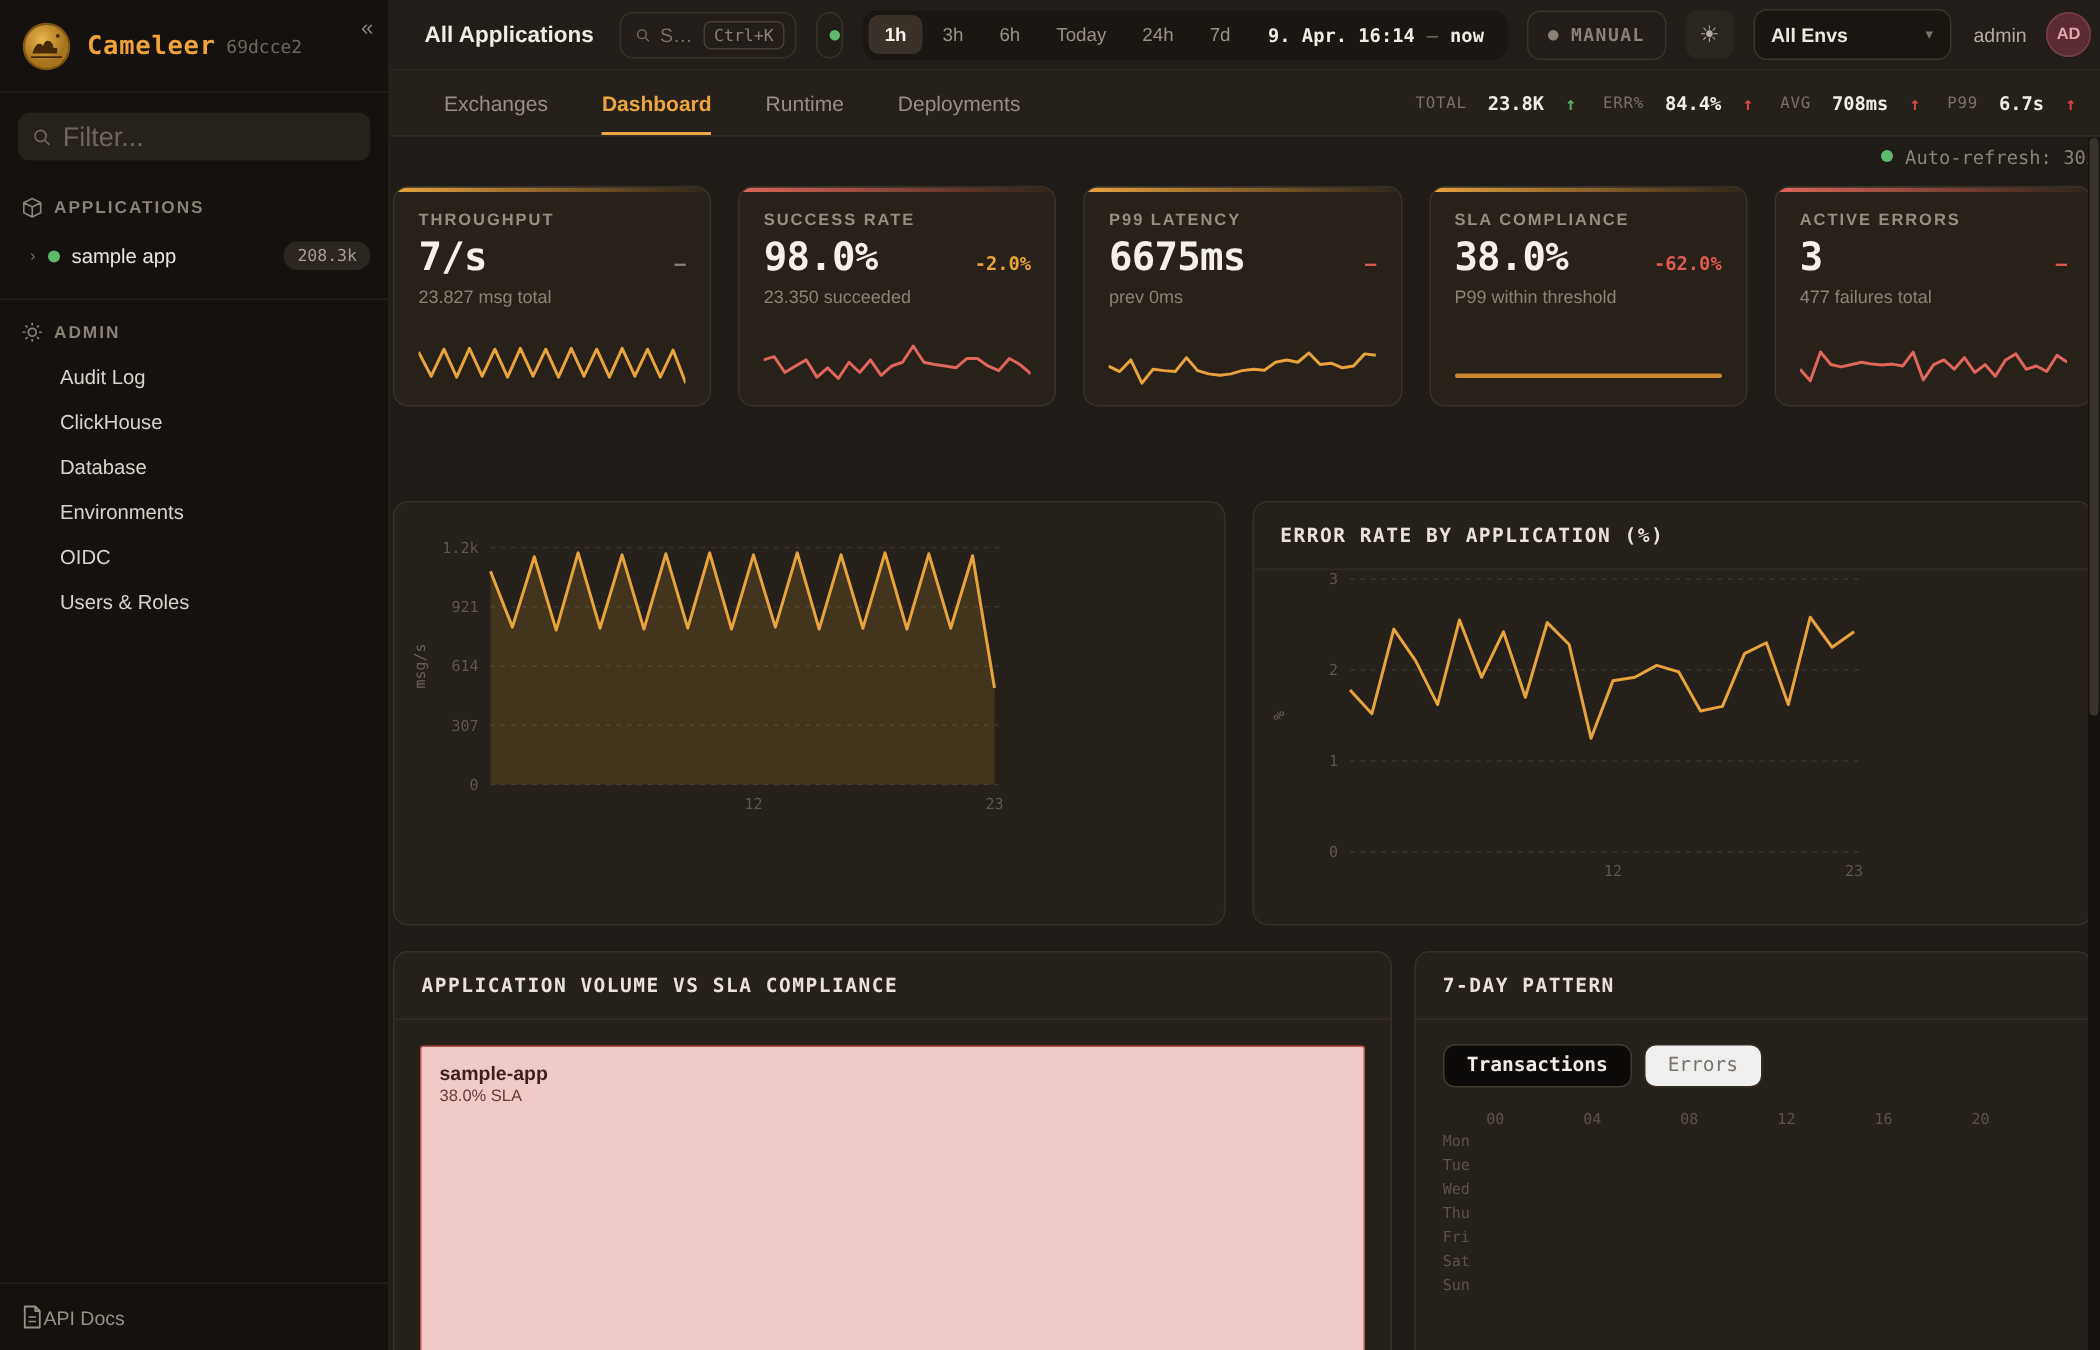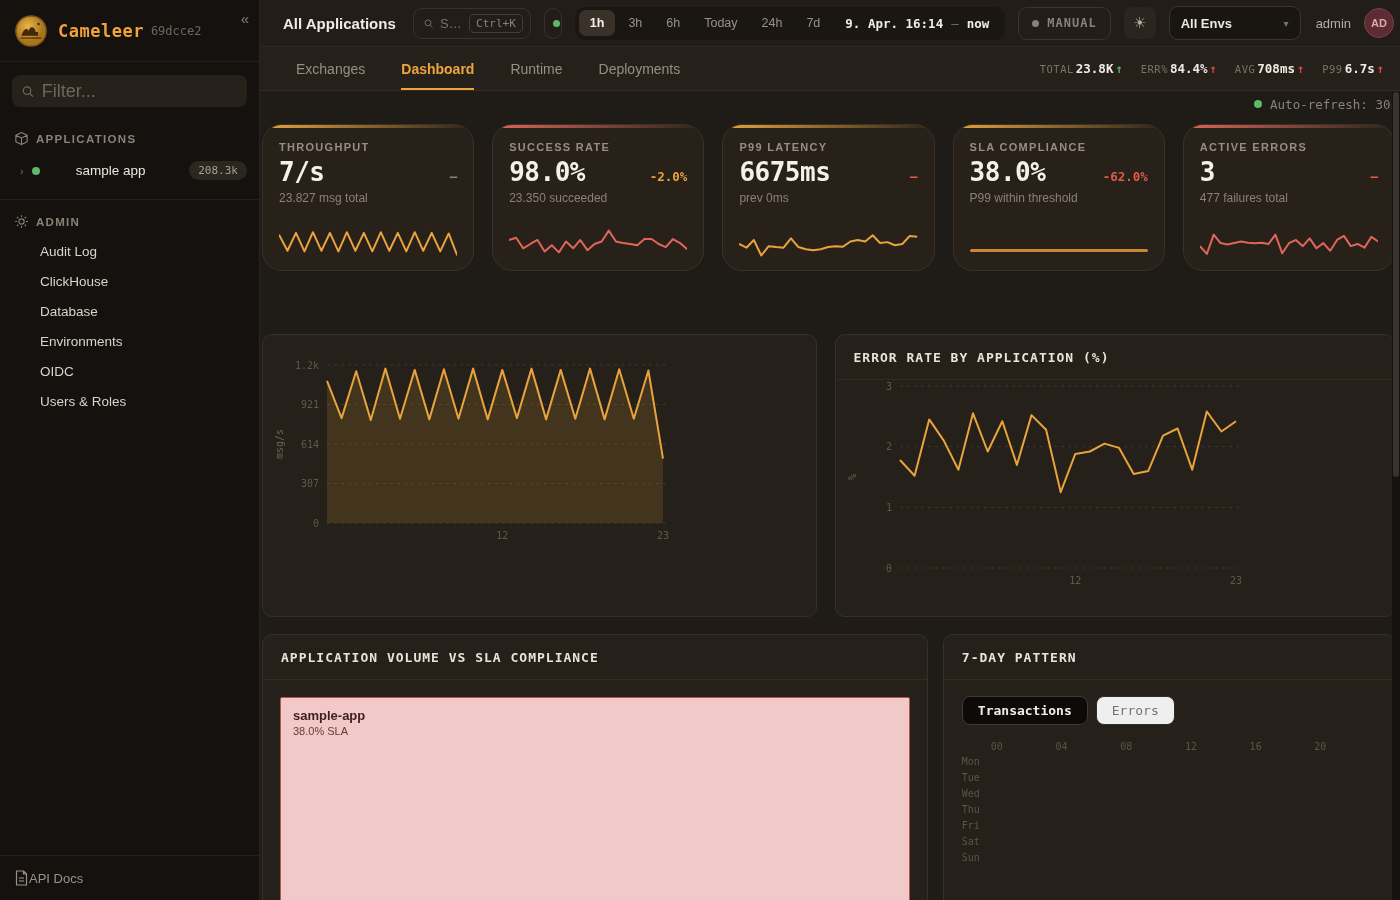--- a/index.html
+++ b/index.html
@@ -14,21 +14,21 @@
   .logo-text { font-family:"DejaVu Sans Mono",monospace; font-weight:bold; font-size:17px; color:#efa33a; letter-spacing:0.5px; }
   .logo-version { font-family:"DejaVu Sans Mono",monospace; font-size:12px; color:#6f675d; margin-left:7px; }
   .collapse-btn { position:absolute; right:10px; top:10px; color:#8a8177; font-size:15px; cursor:pointer; }
   .filter-box { margin:13px 12px 10px 12px; height:32px; background:#26211b; border-radius:8px; display:flex; align-items:center; padding:0 10px; gap:8px; }
   .filter-box input { background:transparent; border:none; outline:none; color:#ef4444; font-size:18px; width:100%; font-family:inherit; }
   .filter-box input::placeholder { color:#6d665c; }
   .side-section { display:flex; align-items:center; gap:7px; padding:14px 14px 8px 14px; color:#8a8177; font-size:11.5px; font-weight:bold; letter-spacing:1.3px; }
   .app-row { display:flex; align-items:center; gap:8px; padding:7px 12px 7px 20px; cursor:pointer; }
   .app-row .chev { color:#7a7268; font-size:11px; }
   .dot { width:8px; height:8px; border-radius:50%; background:#5fb96a; flex:none; }
-  .app-row .app-name { font-size:13.5px; color:#eae5de; flex:1;margin-left:28px; }
+  .app-row .app-name { font-size:13.5px; color:#eae5de; flex:1; }
   .count-badge { font-family:"DejaVu Sans Mono",monospace; font-size:11px; color:#a79e92; background:#2b2620; border-radius:10px; padding:3px 9px; }
   .side-divider { border-top:1px solid #241f19; margin:12px 0 0 0; }
   .admin-link { display:block; padding:7px 14px 7px 40px; font-size:13.5px; color:#d9d3cb; cursor:pointer; line-height:16px; }
   .side-footer { margin-top:auto; border-top:1px solid #241f19; padding:14px 14px; display:flex; align-items:center; gap:0; color:#9a9186; font-size:13px; cursor:pointer; }
 
   
   .main { flex:1; display:flex; flex-direction:column; background:#1f1b16; position:relative; overflow:hidden; }
   .topbar { height:47px; background:#221d18; border-bottom:1px solid #2e2822; display:flex; align-items:center; padding:0 14px 0 23px; gap:13px; flex:none; }
   .tb-title { font-size:15px; font-weight:bold; color:#f0ebe4; margin-right:4px; white-space:nowrap; }
   .search-pill { width:118px; height:31px; border:1px solid #38322a; border-radius:9px; display:flex; align-items:center; gap:7px; padding:0 7px 0 10px; color:#7a7268; }
@@ -50,31 +50,31 @@
   .env-select .chev { color:#7a7268; font-size:10px; }
   .user-name { font-size:13px; color:#b3aca2; margin-left:2px; white-space:nowrap; }
   .avatar { width:30px; height:30px; border-radius:50%; background:#5d2c33; border:1px solid #78414a; color:#dfa7ae; font-size:11px; font-weight:bold; display:flex; align-items:center; justify-content:center; flex:none; cursor:pointer; }
 
   
   .tabbar { height:44px; background:#252019; border-bottom:1px solid #322c25; display:flex; align-items:stretch; padding:0 16px 0 36px; flex:none; }
   .tabs { display:flex; gap:36px; }
   .tab { display:flex; align-items:center; font-size:14px; color:#978e83; cursor:pointer; border-bottom:2px solid transparent; padding-top:2px; }
   .tab.active { color:#eda53f; font-weight:bold; border-bottom-color:#eda53f; }
   .tab-stats { margin-left:auto; display:flex; align-items:center; gap:18px; }
-  .stat { display:flex; align-items:center; gap:2px; font-family:"DejaVu Sans Mono",monospace; white-space:nowrap; }
+  .stat { display:flex; align-items:center; gap:14px; font-family:"DejaVu Sans Mono",monospace; white-space:nowrap; }
   .stat .s-label { font-size:10.5px; color:#7a7268; letter-spacing:0.5px; }
   .stat .s-value { font-size:12.5px; font-weight:bold; color:#f0ebe4; }
   .stat .s-arrow { font-size:12px; font-weight:bold; }
 
   .autorefresh { height:22px; display:flex; align-items:center; justify-content:flex-end; gap:8px; padding:4px 2px 0 0; font-family:"DejaVu Sans Mono",monospace; font-size:12.5px; color:#8a8278; flex:none; white-space:nowrap; }
 
   
   .content { flex:1; overflow:hidden; padding:11px 5px 0 2px; }
   .kpi-row { display:grid; grid-template-columns:repeat(5,1fr); gap:18px; height:147px; }
-  .kpi-card { background:#272119; border:1px solid #39322a; border-radius:20px; overflow:hidden; display:flex; flex-direction:column; padding:0 16px 10px 16px; position:relative; }
+  .kpi-card { background:#272119; border:1px solid #39322a; border-radius:10px; overflow:hidden; display:flex; flex-direction:column; padding:0 16px 10px 16px; position:relative; }
   .kpi-accent { position:absolute; top:0; left:0; right:0; height:3px; }
   .kpi-label { margin-top:16px; font-size:11px; font-weight:bold; letter-spacing:1.3px; color:#978e83; }
   .kpi-valrow { display:flex; align-items:baseline; justify-content:space-between; margin-top:4px; }
   .kpi-value { font-family:"DejaVu Sans Mono",monospace; font-size:26px; font-weight:bold; color:#f5f1ea; letter-spacing:-0.5px; }
   .kpi-delta { font-family:"DejaVu Sans Mono",monospace; font-size:12.5px; font-weight:bold; }
   .kpi-sub { font-size:12px; color:#8a8177; margin-top:4px; }
   .kpi-spark { flex:1; display:flex; align-items:flex-end; margin-top:6px; }
   .kpi-spark svg { width:100%; height:38px; display:block; }
   .sla-bar { width:100%; height:3px; background:#c9882f; border-radius:2px; margin-bottom:8px; }
 

